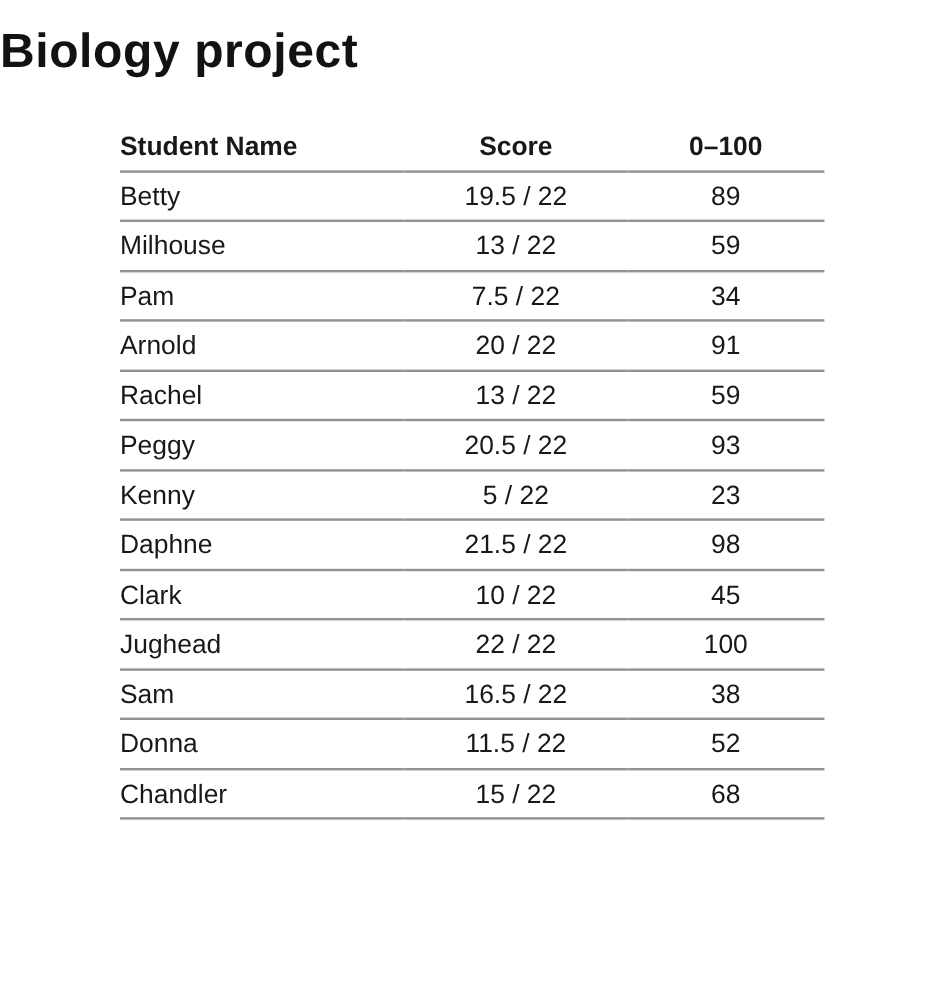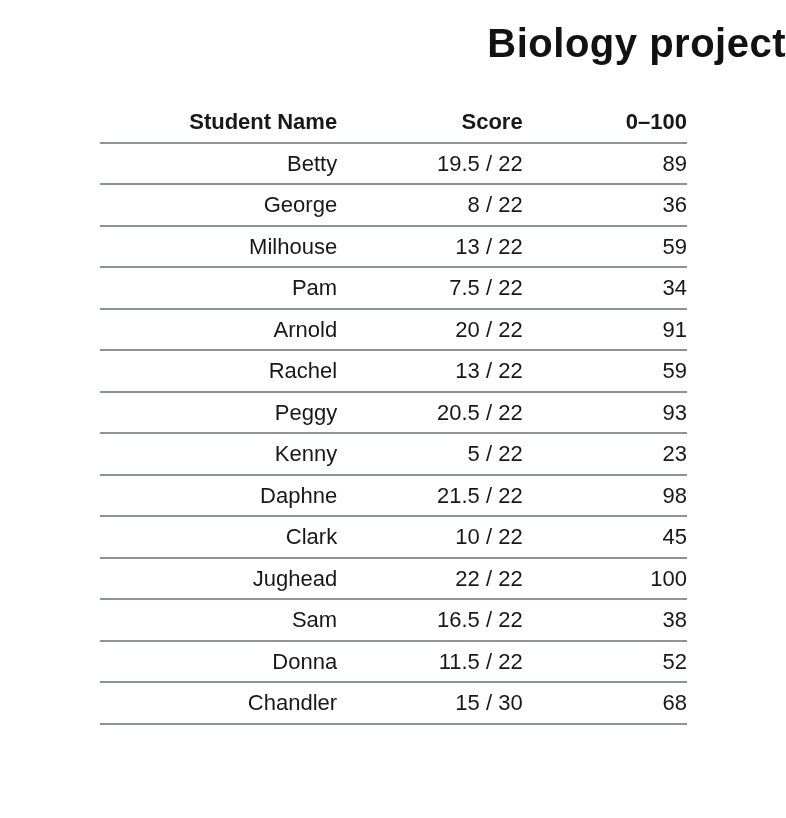--- a/index.html
+++ b/index.html
@@ -10,21 +10,21 @@
     font-family: "Liberation Sans", sans-serif;
     overflow: hidden;
   }
   .page {
     width: 786px;
     height: 818px;
     background: #ffffff;
   }
   .page-title {
     margin-top: 20px;
-    text-align: right;
+    text-align: left;
     font-size: 40px;
     font-weight: bold;
     color: #121212;
     letter-spacing: 0.5px;
     line-height: 1.15;
   }
   table.score-table {
     margin: 36px 0 0 100px;
     width: 587px;
     border-collapse: collapse;
@@ -32,21 +32,20 @@
     font-size: 22px;
     color: #181818;
   }
   .score-table th,
   .score-table td {
     padding: 7px 0 7px;
     line-height: 25.5px;
     border-bottom: 2px solid #8d939a;
     white-space: nowrap;
     overflow: hidden;
-    text-align: right;
   }
   .score-table th { font-weight: bold; }
   .col-name   { width: 40.4%; text-align: left; padding-left: 5px; }
   .col-score  { width: 31.6%; text-align: center; }
   .col-scaled { width: 28.0%; text-align: center; }
 </style>
 </head>
 <body>
 
 <div class="page">
@@ -58,25 +57,20 @@
         <th class="col-name">Student Name</th>
         <th class="col-score">Score</th>
         <th class="col-scaled">0–100</th>
       </tr>
     </thead>
     <tbody>
         <tr>
           <td class="col-name">Betty</td>
           <td class="col-score">19.5 / 22</td>
           <td class="col-scaled">89</td>
-        </tr>
-        <tr>
-          <td class="col-name">George</td>
-          <td class="col-score">8 / 22</td>
-          <td class="col-scaled">36</td>
         </tr>
         <tr>
           <td class="col-name">Milhouse</td>
           <td class="col-score">13 / 22</td>
           <td class="col-scaled">59</td>
         </tr>
         <tr>
           <td class="col-name">Pam</td>
           <td class="col-score">7.5 / 22</td>
           <td class="col-scaled">34</td>
@@ -121,18 +115,18 @@
           <td class="col-score">16.5 / 22</td>
           <td class="col-scaled">38</td>
         </tr>
         <tr>
           <td class="col-name">Donna</td>
           <td class="col-score">11.5 / 22</td>
           <td class="col-scaled">52</td>
         </tr>
         <tr>
           <td class="col-name">Chandler</td>
-          <td class="col-score">15 / 30</td>
+          <td class="col-score">15 / 22</td>
           <td class="col-scaled">68</td>
         </tr>
       </tbody>
   </table>
 </div>
 
 </body></html>

